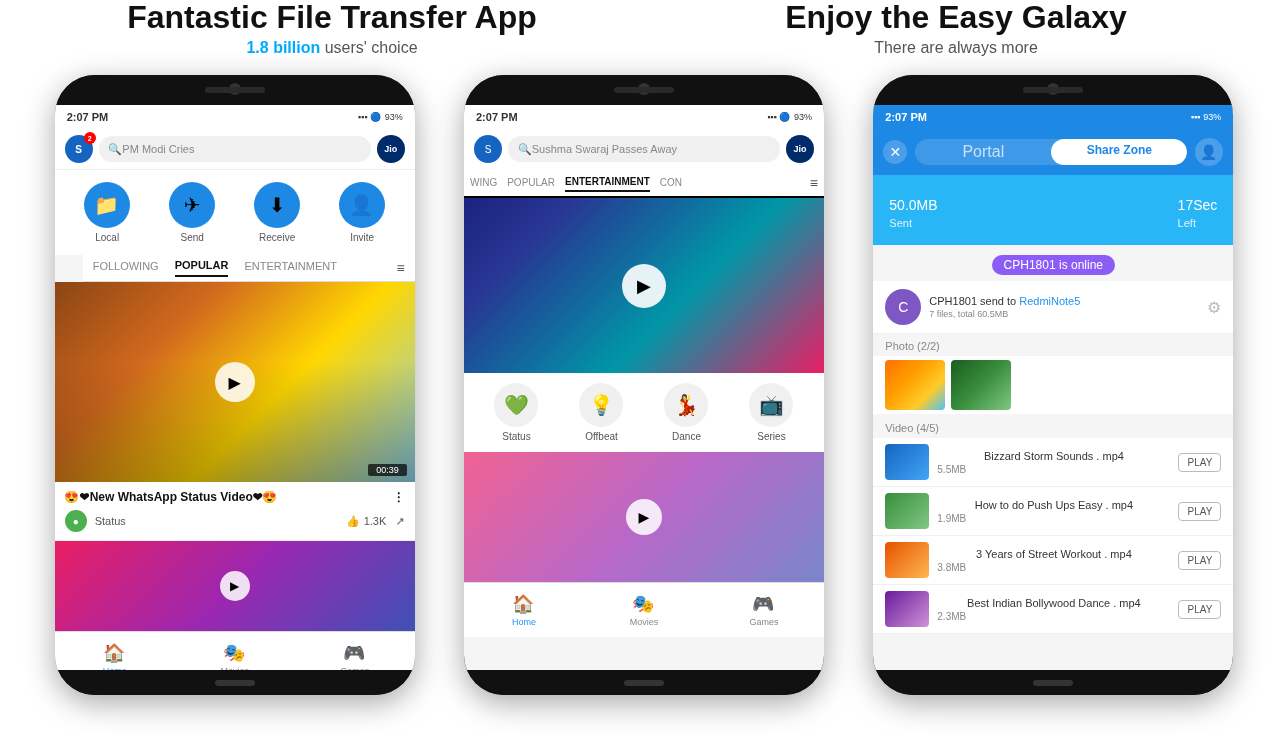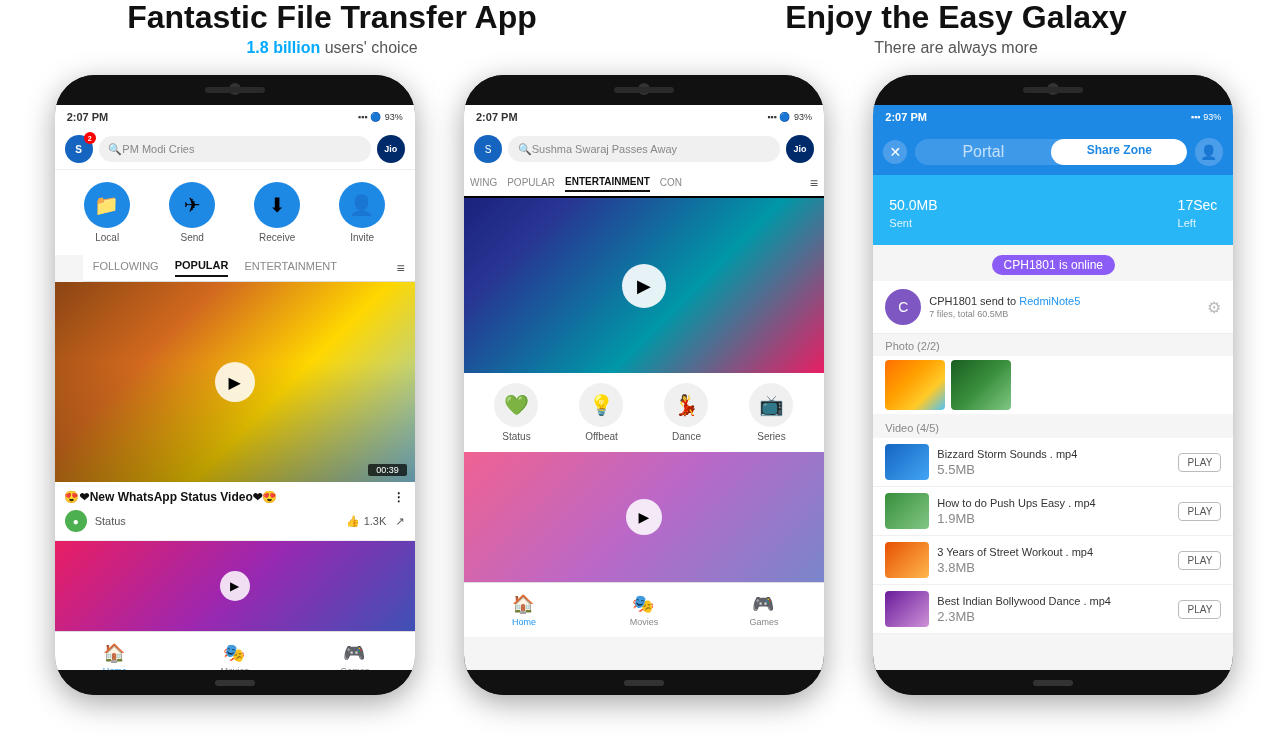--- a/index.html
+++ b/index.html
@@ -562,22 +562,22 @@
     .p3-video-thumb {
       width: 44px; height: 36px;
       border-radius: 4px;
       flex-shrink: 0;
     }
     .p3-vt1 { background: linear-gradient(135deg, #1565c0 0%, #42a5f5 100%); }
     .p3-vt2 { background: linear-gradient(135deg, #388e3c 0%, #81c784 100%); }
     .p3-vt3 { background: linear-gradient(135deg, #e65100 0%, #ffb74d 100%); }
     .p3-vt4 { background: linear-gradient(135deg, #6a1b9a 0%, #ce93d8 100%); }
     .p3-video-info { flex: 1; }
-    .p3-video-name { font-size: 11px; color: #333; }
-    .p3-video-size { font-size: 13px; color: #888; margin-top: 2px; }
+    .p3-video-name { font-size: 11px; color: #333; text-align: center; }
+    .p3-video-size { font-size: 10px; color: #888; margin-top: 2px; }
     .p3-play-btn {
       background: #fff;
       border: 1px solid #bbb;
       border-radius: 4px;
       padding: 3px 8px;
       font-size: 10px;
       color: #555;
     }
   </style>
 </head>

